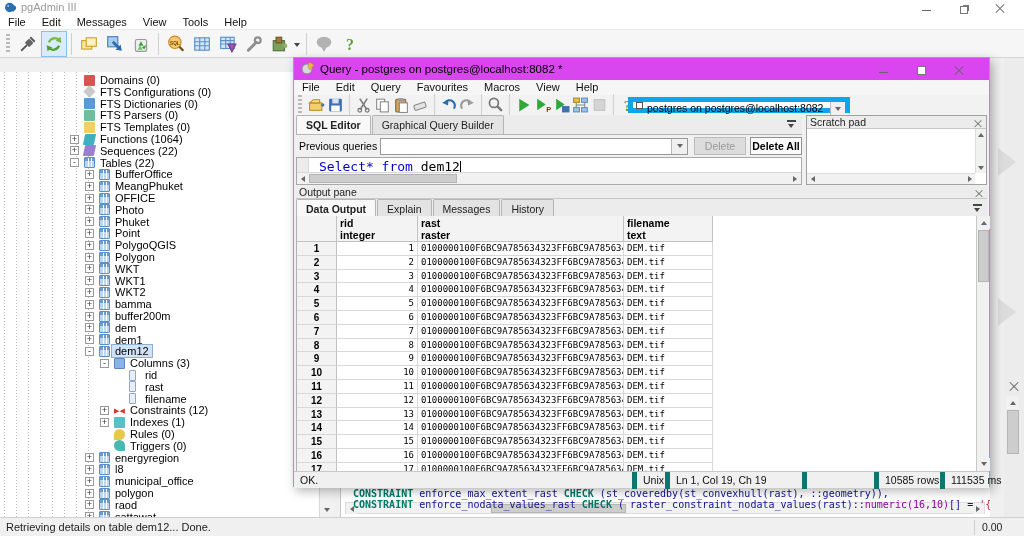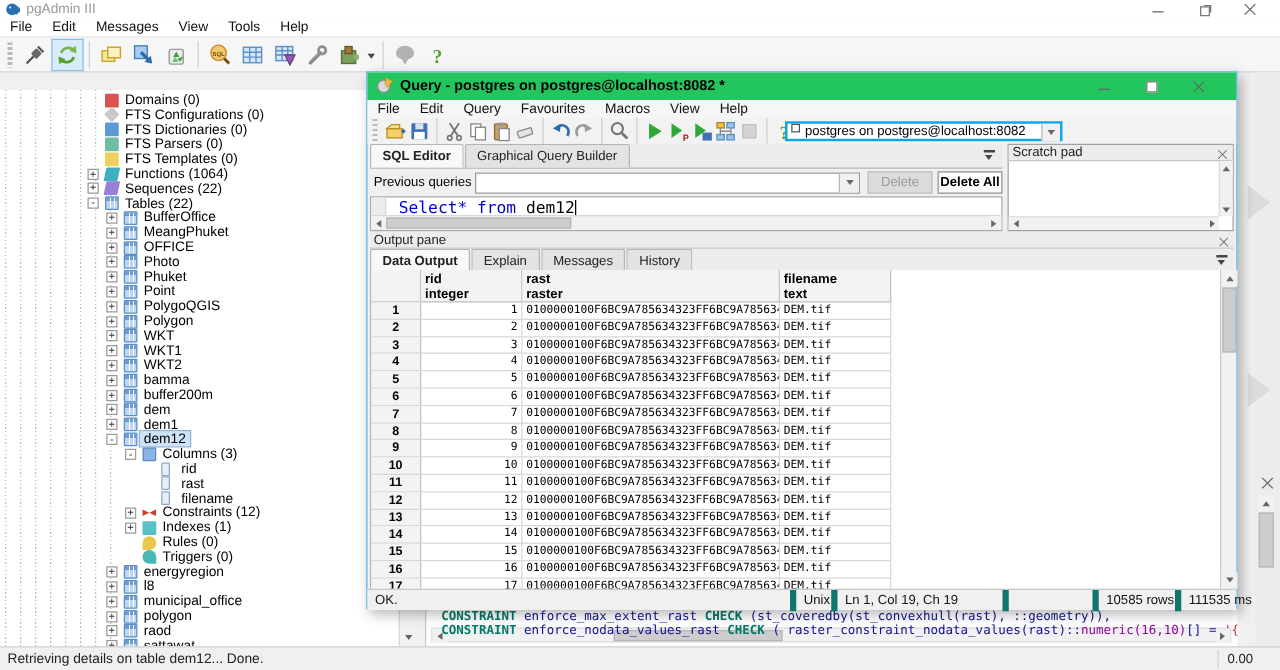--- a/index.html
+++ b/index.html
@@ -65,26 +65,26 @@
 .chev{position:absolute;width:0;height:0;border:14px solid transparent;border-left:18px solid #dcdcdc;}
 .arr{width:0;height:0;border:3px solid transparent;}
 .arr.up{border-bottom:4px solid #666;margin-top:-2px;} .arr.down{border-top:4px solid #666;margin-bottom:-2px;}
 .arr.left{border-right:4px solid #666;margin-left:-2px;} .arr.right{border-left:4px solid #666;margin-right:-2px;}
 .mw-status{left:0;top:517px;width:1024px;height:19px;background:#f0f0f0;border-top:1px solid #cfcfcf;font-size:11px;color:#222;}
 .mw-status .lt{position:absolute;left:6px;top:3px;}
 .mw-status .sep{position:absolute;left:974px;top:2px;width:1px;height:15px;background:#cfcfcf;}
 .mw-status .rt{position:absolute;left:982px;top:3px;font-size:10.5px;}
 
 .qw{left:293px;top:57px;width:697px;height:430px;background:#f0f0f0;border:1px solid #5fb2e5;box-shadow:3px 4px 10px rgba(0,0,0,.3);z-index:10;}
-.qw-title{left:0;top:0;width:695px;height:22px;background:#22c55e;font-weight:bold;}
+.qw-title{left:0;top:0;width:695px;height:22px;background:#d946ef;}
 .qw-title .ttl{position:absolute;left:26px;top:5px;font-size:11.5px;color:#000;}
 .qw-menu{left:0;top:22px;width:695px;height:15px;background:#f6f6f6;font-size:11px;}
 .qw-tools{left:0;top:37px;width:695px;height:20px;display:flex;align-items:center;padding-left:4px;background:#f2f2f2;}
 .qw-tools .tbtn{width:19px;height:18px;}
-.combo{position:absolute;left:334px;top:2px;width:222px;height:16px;background:#fff;border:2px solid #0ea5e9;font-size:10.5px;display:flex;align-items:flex-start;padding-left:3px;}
+.combo{position:absolute;left:334px;top:2px;width:222px;height:16px;background:#fff;border:5px solid #0ea5e9;font-size:10.5px;display:flex;align-items:flex-start;padding-left:3px;}
 .combo .cb{width:7px;height:7px;border:1px solid #555;background:#fff;margin-right:4px;flex:none;}
 .combo .ca{position:absolute;right:0;top:0;width:15px;height:14px;background:#f0f0f0;border-left:1px solid #b8b8b8;display:flex;align-items:center;justify-content:center;}
 .tabrow{height:20px;font-size:10.5px;}
 .tab{display:inline-block;height:19px;line-height:18px;padding:0 9px;background:#e3e3e3;border:1px solid #b5b5b5;border-bottom:none;margin-right:1px;border-radius:2px 2px 0 0;color:#222;}
 .tab.active{background:#f8f8f8;font-weight:bold;}
 .pane-menu{position:absolute;top:5px;width:9px;height:8px;border-top:2px solid #444;}
 .pane-menu:after{content:"";position:absolute;left:1px;top:2px;border:3px solid transparent;border-top:4px solid #444;}
 .qw-tabrow{left:2px;top:57px;width:506px;background:#ececec;border-bottom:1px solid #b5b5b5;}
 .qw-prevrow{left:2px;top:77px;width:506px;height:22px;font-size:10.5px;}
 .qw-prevrow .lbl{position:absolute;left:3px;top:5px;}

